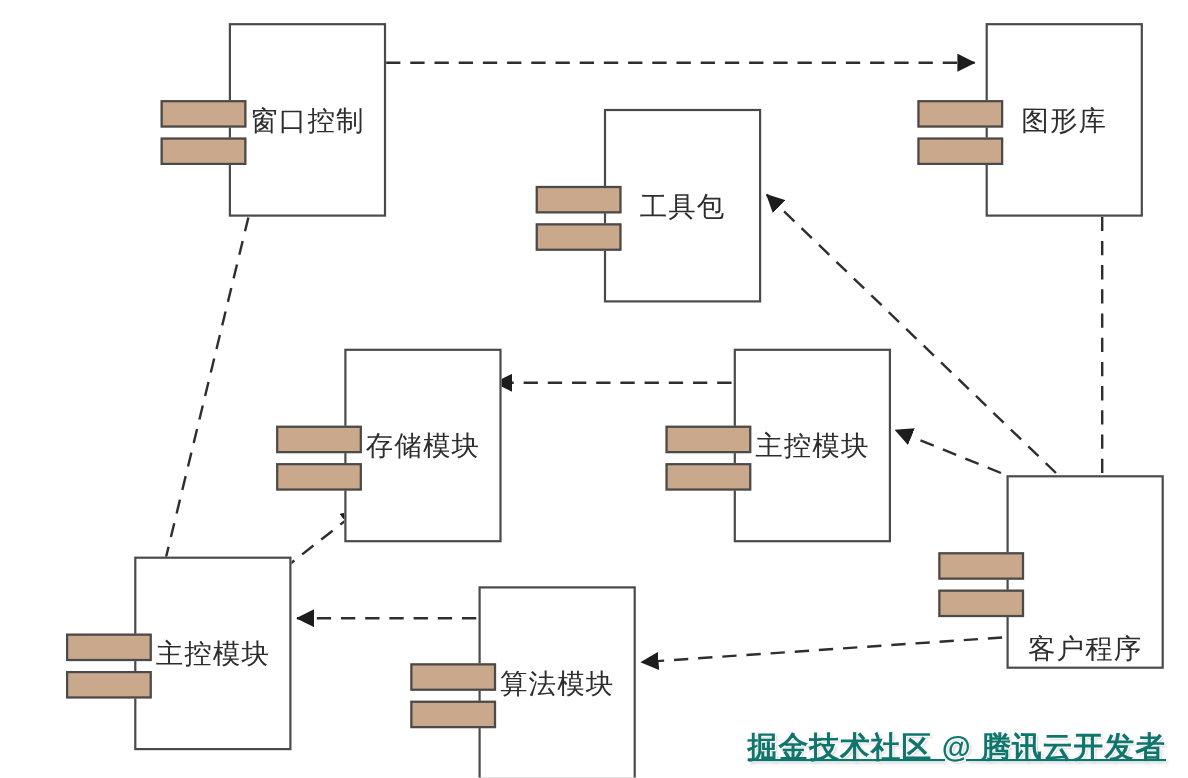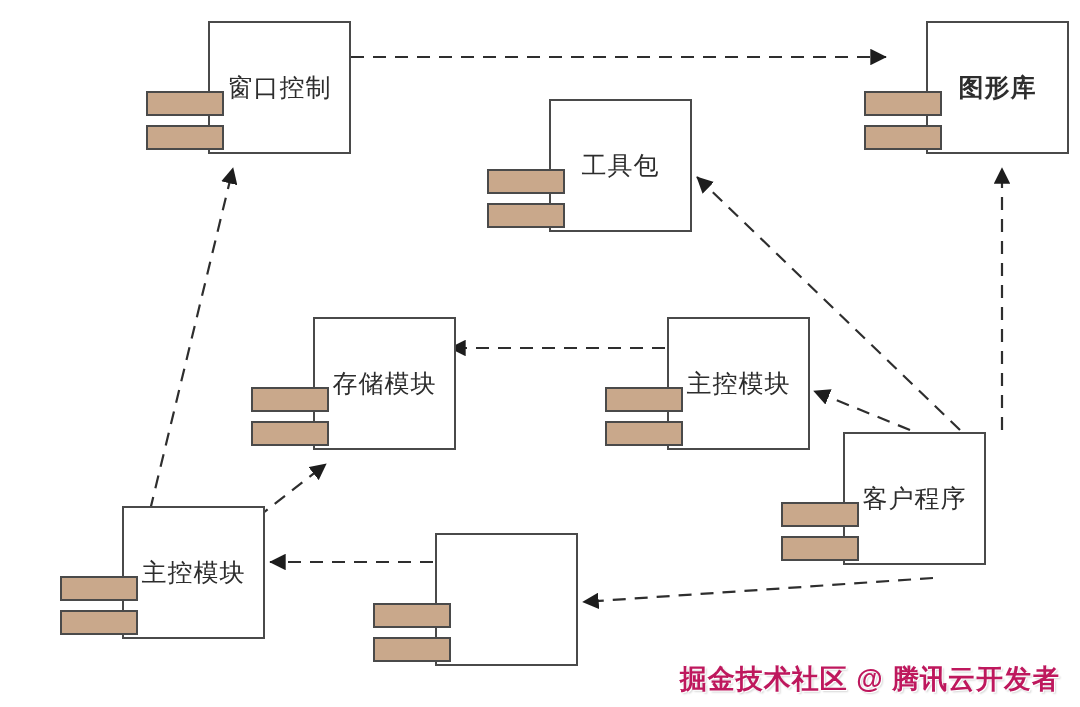--- a/index.html
+++ b/index.html
@@ -17,21 +17,21 @@
   }
   .wires {
     position: absolute;
     left: 0;
     top: 0;
     z-index: 1;
   }
   .node {
     position: absolute;
     width: 143px;
-    height: 133px;
+    height: 176px;
     background: #ffffff;
     border: 2px solid #4a4a4a;
     box-sizing: border-box;
     z-index: 2;
     display: flex;
     align-items: center;
     justify-content: center;
   }
   .node .label {
     font-size: 25px;
@@ -47,39 +47,40 @@
     height: 25px;
     background: #c9a88b;
     border: 2px solid #4a4a4a;
     box-sizing: border-box;
     z-index: 3;
   }
   .tab.t1 { top: 68px; }
   .tab.t2 { top: 102px; }
   
   .n-window-control   { left: 208px; top: 21px;  }
-  .n-graphics-library { left: 926px; top: 21px; font-weight: bold;  }
+  .n-graphics-library { left: 896px; top: 21px;  }
   .n-toolkit          { left: 549px; top: 99px; font-family: Liberation Mono, monospace;  }
   .n-storage-module   { left: 313px; top: 317px; }
   .n-comm-control     { left: 667px; top: 317px; }
-  .n-client-program   { left: 843px; top: 432px; }
+  .n-client-program   { left: 915px; top: 432px; align-items: flex-end; }
   .n-main-control     { left: 122px; top: 506px; }
   .n-algorithm-module { left: 435px; top: 533px; }
 
   .watermark {
     position: absolute;
     right: 20px;
     bottom: 10px;
     font-size: 27px;
     font-weight: 600;
     letter-spacing: 1px;
-    color: #be185d;
+    color: #0f766e;
     text-shadow: 1px 1px 0 #ffffff, 2px 2px 2px #d6d6d6;
     z-index: 5;
     white-space: nowrap;
+    text-decoration: underline;
   }
 </style>
 </head>
 <body>
 
 <div id="canvas">
 
   <svg class="wires" width="1080" height="707" viewBox="0 0 1080 707">
     <defs>
       <marker id="arrow" viewBox="0 0 10 10" refX="9.5" refY="5" markerWidth="7.5" markerHeight="7.5" orient="auto">
@@ -135,17 +136,18 @@
 
   <div class="node n-main-control">
     <div class="tab t1"></div>
     <div class="tab t2"></div>
     <span class="label">主控模块</span>
   </div>
 
   <div class="node n-algorithm-module">
     <div class="tab t1"></div>
     <div class="tab t2"></div>
+    <span class="label">算法模块</span>
   </div>
 
   <div class="watermark">掘金技术社区 @ 腾讯云开发者</div>
 
 </div>
 
 </body></html>

